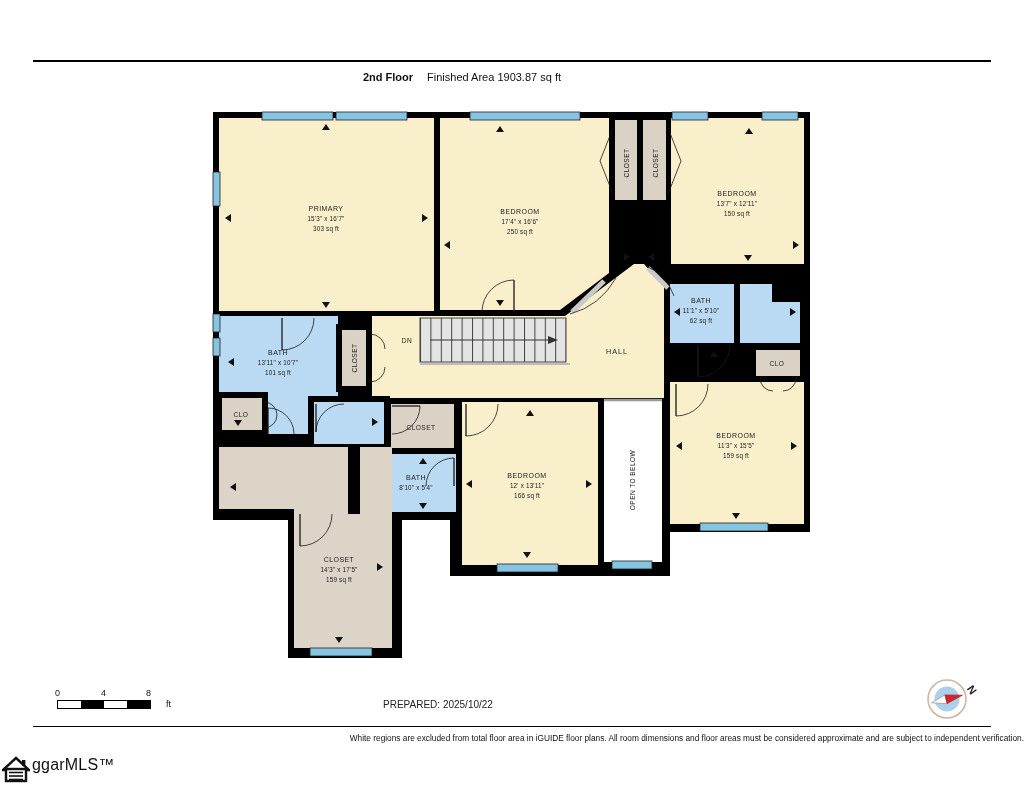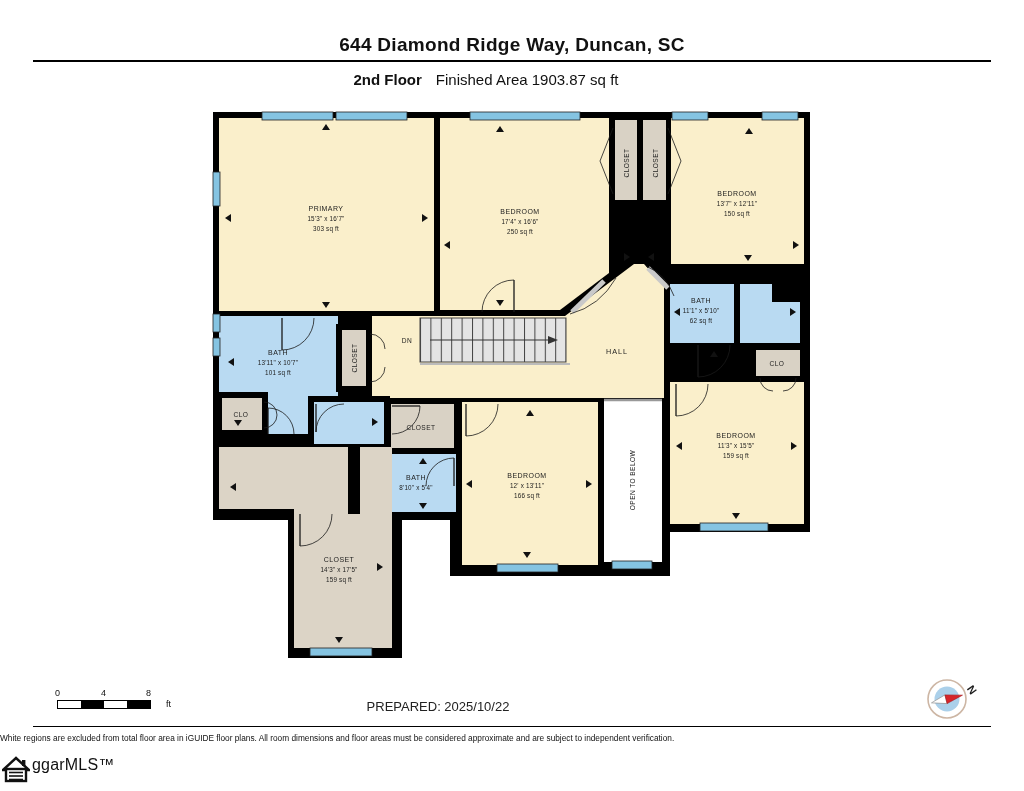--- a/index.html
+++ b/index.html
@@ -3,45 +3,44 @@
 <meta charset="utf-8">
 <style>
   html,body{margin:0;padding:0;background:#fff;}
   .page{position:relative;width:1024px;height:791px;background:#fff;overflow:hidden;
         font-family:"Liberation Sans",sans-serif;color:#111;}
   .title{position:absolute;top:34px;left:0;width:1024px;text-align:center;
          font-size:19px;font-weight:bold;letter-spacing:.3px;}
   .rule{position:absolute;left:33px;width:958px;background:#000;}
   .rule.top{top:60px;height:2px;}
   .rule.bottom{top:726px;height:1px;}
-  .subtitle{position:absolute;top:71px;left:0;width:924px;text-align:center;font-size:15px;margin-left:24px;}
+  .subtitle{position:absolute;top:71px;left:0;width:924px;text-align:center;font-size:11px;}
   .subtitle .floor{font-weight:bold;margin-right:14px;}
   svg.plan{position:absolute;left:0;top:0;}
   svg text{font-family:"Liberation Sans",sans-serif;fill:#1c1c1c;}
   .rname{font-size:7px;letter-spacing:.45px;}
   .rdim{font-size:6.3px;letter-spacing:.2px;}
   .small{font-size:6.6px;letter-spacing:.4px;}
   .hallt{font-size:7.2px;letter-spacing:1px;}
   .scalebar{position:absolute;left:57px;top:688px;width:120px;height:24px;font-size:9px;}
   .scalebar .num{position:absolute;top:0;}
   .scalebar .n0{left:-2px;} .scalebar .n4{left:44px;} .scalebar .n8{left:89px;}
   .scalebar .bar{position:absolute;top:12px;left:0;width:92px;height:7px;border:1px solid #000;display:flex;}
   .scalebar .bar i{flex:1;} .scalebar .bar i.b{background:#000;} .scalebar .bar i.w{background:#fff;}
   .scalebar .unit{position:absolute;left:98px;top:11px;margin-left:11px;}
-  .prepared{position:absolute;top:699px;left:0;width:876px;text-align:center;font-size:13px;color:#222;}
-  .disclaimer{position:absolute;top:733px;left:0;width:1024px;text-align:left;font-size:8.3px;color:#111;}
+  .prepared{position:absolute;top:699px;left:0;width:876px;text-align:center;font-size:10px;color:#222;}
+  .disclaimer{position:absolute;top:733px;left:0;width:1024px;text-align:right;font-size:8.3px;color:#111;}
   .logo{position:absolute;left:2px;top:756px;display:flex;align-items:flex-start;font-size:16px;color:#111;}
   .logo .ltext{margin-left:2px;letter-spacing:.2px;}
 </style>
 </head>
 <body>
 
 <div class="page">
 
-  <div class="title">644 Diamond Ridge Way, Duncan, SC</div>
   <div class="rule top"></div>
   <div class="subtitle">
     <span class="floor">2nd Floor</span><span class="area">Finished Area 1903.87 sq ft</span>
   </div>
 
   <svg class="plan" width="1024" height="791" viewBox="0 0 1024 791">
     <defs>
       <pattern id="treads" x="420" y="318" width="10.4" height="44" patternUnits="userSpaceOnUse">
         <rect width="10.4" height="44" fill="#E4E4E4"></rect>
         <line x1="0.5" y1="0" x2="0.5" y2="44" stroke="#444" stroke-width="1"></line>

